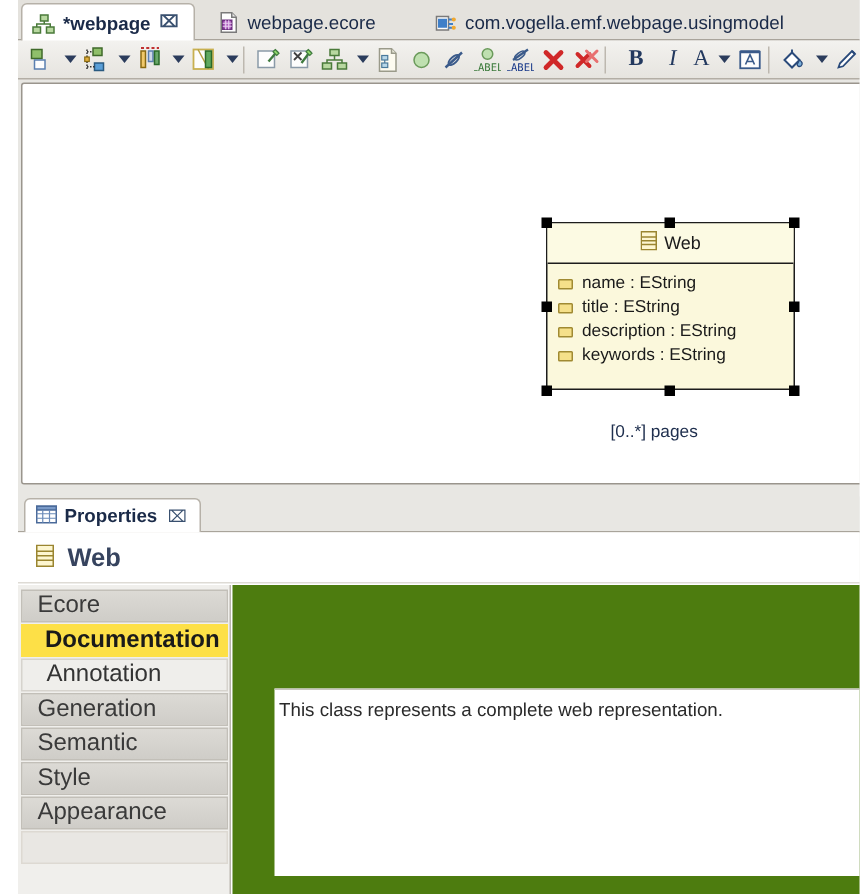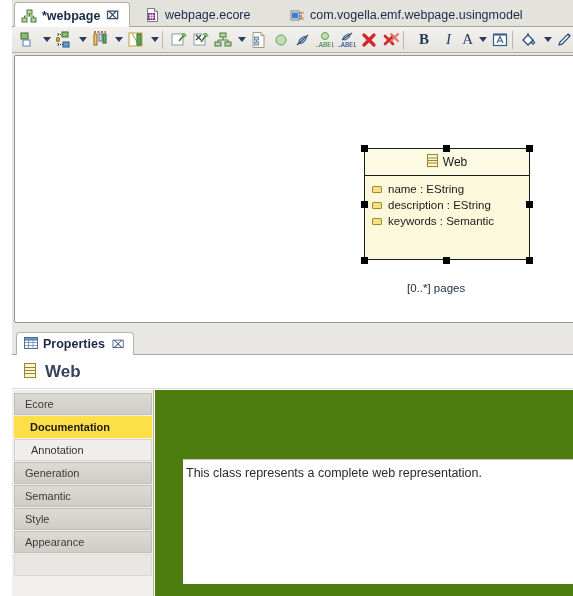--- a/index.html
+++ b/index.html
@@ -231,21 +231,21 @@
     padding-top: 3px;
   }
   .tabitem {
     height: 22px;
     margin: 0 1px 1px 2px;
     display: flex; align-items: center;
     padding-left: 10px;
     box-sizing: border-box;
     background: linear-gradient(#dcdad5, #cfcdc8);
     border: 1px solid #c2bfb8;
-    font-size: 11px;
+    font-size: 16px;
     color: #3a3a3a;
   }
   .tabitem.selected {
     background: #fde047;
     border: none;
     font-weight: bold;
     color: #1a1a1a;
     padding-left: 16px;
   }
   .tabitem.hover {
@@ -532,25 +532,29 @@
         </span>
         <span class="nm">Web</span>
       </div>
       <div class="uml-body">
         <div class="uml-attr">
           <span class="attr-icon"></span>
           <span class="atxt">name : EString</span>
         </div>
         <div class="uml-attr">
           <span class="attr-icon"></span>
-          <span class="atxt">description : EString</span>
+          <span class="atxt">title : EString</span>
         </div>
         <div class="uml-attr">
           <span class="attr-icon"></span>
-          <span class="atxt">keywords : Semantic</span>
+          <span class="atxt">description : EString</span>
+        </div>
+        <div class="uml-attr">
+          <span class="attr-icon"></span>
+          <span class="atxt">keywords : EString</span>
         </div>
       </div>
     </div>
 
     <div class="handle" style="left:346px; top:89px;"></div>
     <div class="handle" style="left:428px; top:89px;"></div>
     <div class="handle" style="left:511px; top:89px;"></div>
     <div class="handle" style="left:346px; top:145px;"></div>
     <div class="handle" style="left:511px; top:145px;"></div>
     <div class="handle" style="left:346px; top:201px;"></div>

